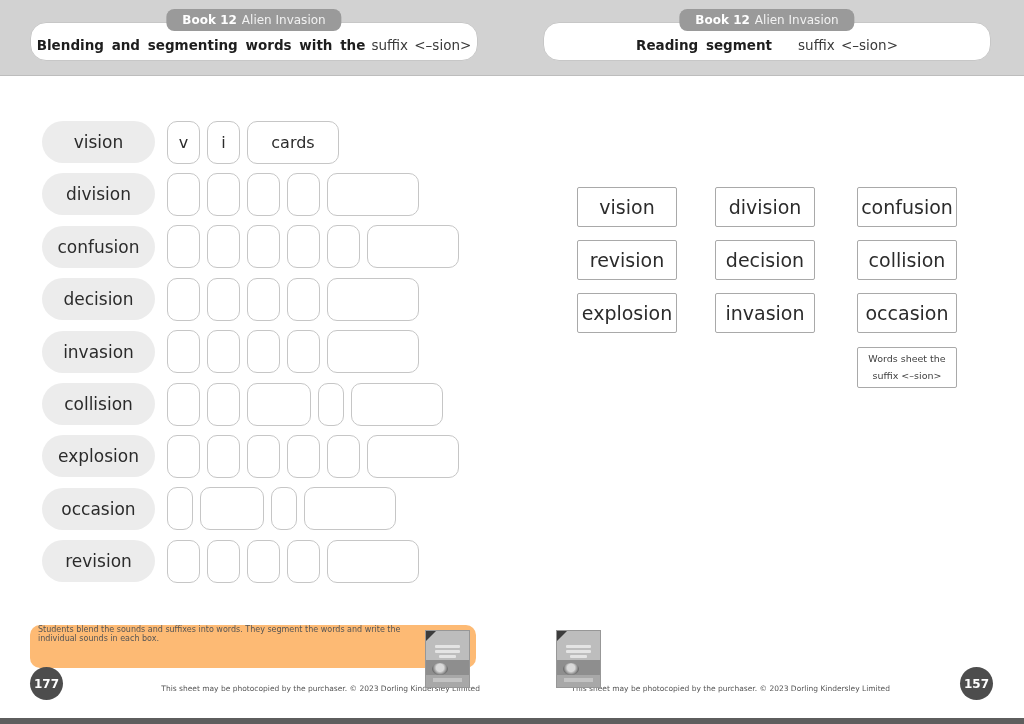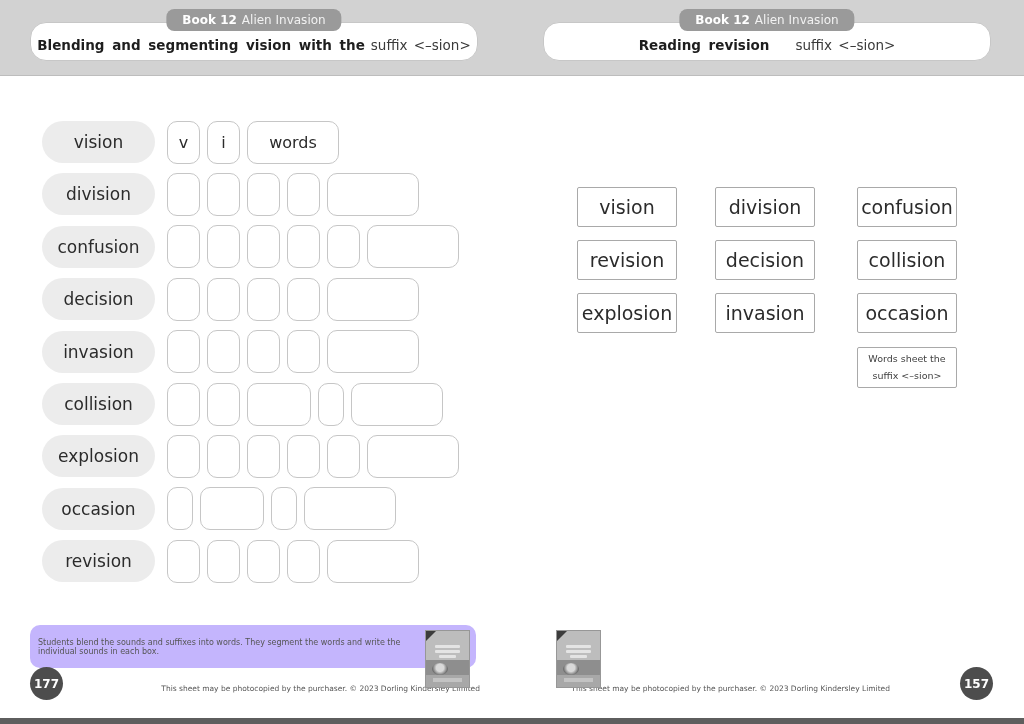--- a/index.html
+++ b/index.html
@@ -58,22 +58,22 @@
     font-size: 19px; color: #2b2b2b;
   }
   .label-card {
     position: absolute; left: 280px; top: 160px; width: 100px; height: 41px;
     background: #fff; border: 1px solid #a9a9a9; border-radius: 2px;
     display: flex; flex-direction: column; align-items: center; justify-content: center;
     font-size: 9.5px; color: #3f3f3f; line-height: 1.7; text-align: center;
   }
   
   .footer-box {
-    position: absolute; top: 625px; height: 43px; background: #c4b5fd;
-    border-radius: 10px; display: flex; align-items: center;
+    position: absolute; top: 625px; height: 43px; background: #fdba74;
+    border-radius: 10px; display: flex; 
     font-size: 8px; color: #555;
   }
   .footer-box.left  { left: 30px;  width: 446px; padding: 0 62px 0 8px; }
   .footer-box.right { left: 556px; width: 434px; padding: 0 12px 0 56px; }
   .copyright {
     position: absolute; top: 684px; width: 340px; text-align: right;
     font-size: 7.5px; color: #555;
   }
   .copyright.left  { left: 140px; }
   .copyright.right { left: 550px; }
@@ -114,43 +114,43 @@
 
 <div class="screen">
 
   <div class="band">
     <div class="page-header left">
       <div class="badge">
         <span class="badge-bold">Book 12</span>
         <span class="badge-light">Alien Invasion</span>
       </div>
       <div class="header-box">
-        <span class="title-bold">Blending and segmenting vision with the</span>
+        <span class="title-bold">Blending and segmenting words with the</span>
         <span class="title-reg">suffix &lt;–sion&gt;</span>
       </div>
     </div>
     <div class="page-header right">
       <div class="badge">
         <span class="badge-bold">Book 12</span>
         <span class="badge-light">Alien Invasion</span>
       </div>
       <div class="header-box">
-        <span class="title-bold">Reading revision</span>
+        <span class="title-bold">Reading segment</span>
         <span class="title-reg wide-gap">suffix &lt;–sion&gt;</span>
       </div>
     </div>
   </div>
 
   <div id="seg-rows">
       <div class="seg-row" style="top: 0px;">
         <div class="pill">vision</div>
         <div class="boxes">
           <div class="sbox" style="width: 33px;">v</div>
           <div class="sbox" style="width: 33px;">i</div>
-          <div class="sbox" style="width: 92px;">words</div>
+          <div class="sbox" style="width: 92px;">cards</div>
         </div>
       </div>
       <div class="seg-row" style="top: 52.4px;">
         <div class="pill">division</div>
         <div class="boxes">
           <div class="sbox" style="width: 33px;"></div>
           <div class="sbox" style="width: 33px;"></div>
           <div class="sbox" style="width: 33px;"></div>
           <div class="sbox" style="width: 33px;"></div>
           <div class="sbox" style="width: 92px;"></div>

